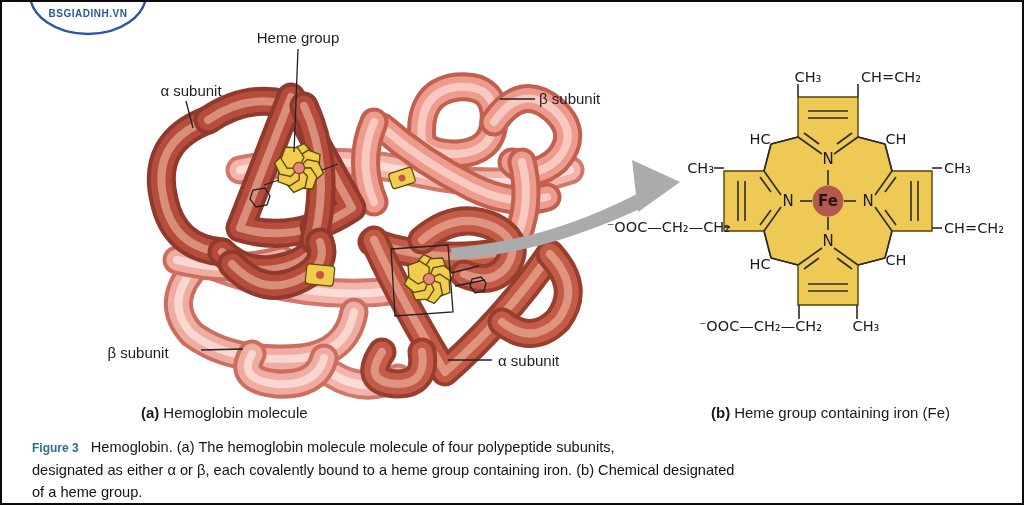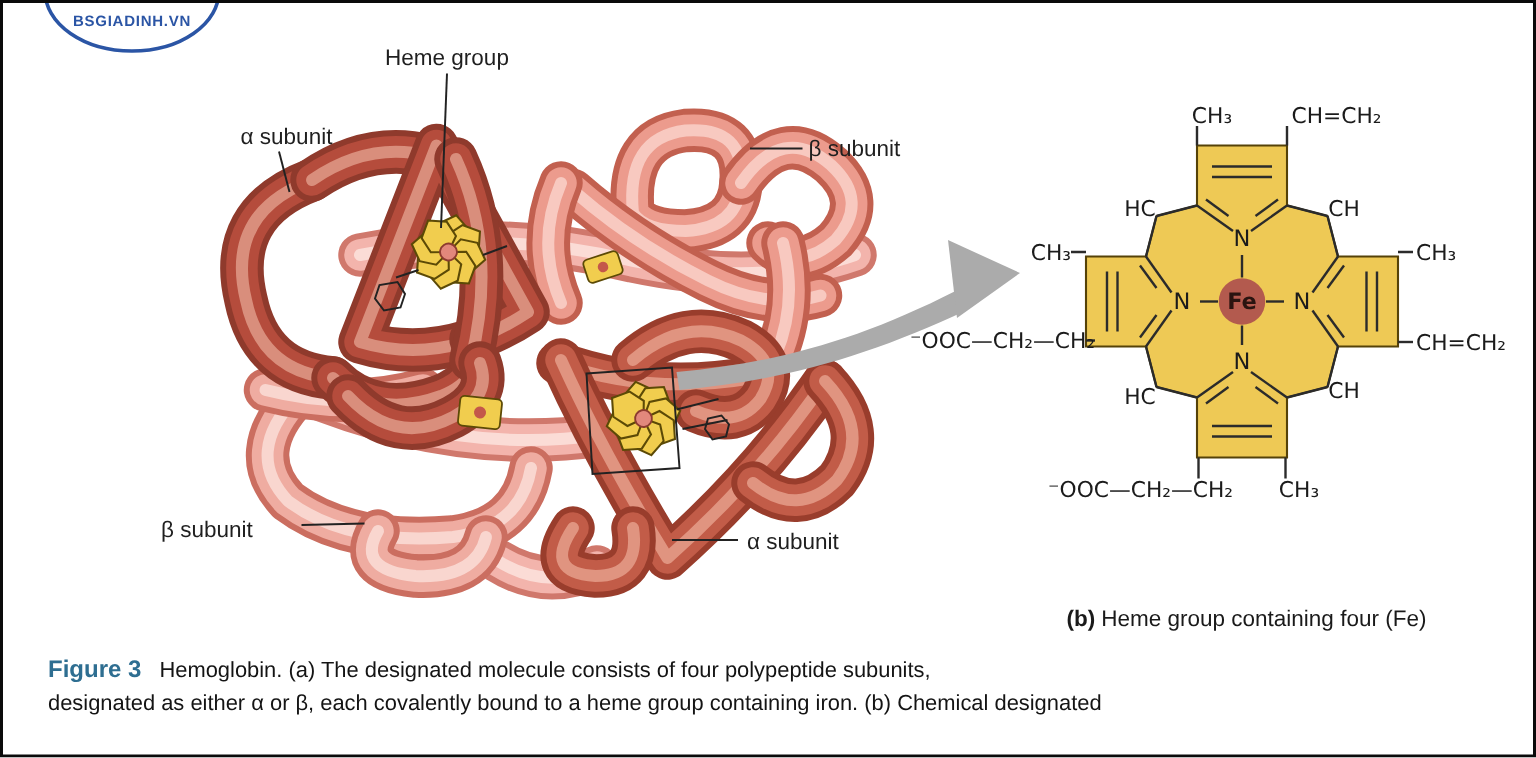--- a/index.html
+++ b/index.html
@@ -14,21 +14,21 @@
   .pE .o{stroke:#d0786c;} .pE .b{stroke:#f3b4ac;} .pE .h{stroke:#fbdcd6;}
   .lbl{font:15px "Liberation Sans","DejaVu Sans",sans-serif;fill:#1f1f1f;}
   .fm{font:14.5px "DejaVu Sans",sans-serif;fill:#1b1b1b;}
   .atm{font:15px "DejaVu Sans",sans-serif;fill:#1b1b1b;}
   .fe{font:bold 15px "DejaVu Sans",sans-serif;fill:#2a1410;}
   .bond{stroke:#2b2b2b;stroke-width:1.6;fill:none;}
   .thin{stroke:#222;stroke-width:1.3;fill:none;}
   .panel-cap{position:absolute;font-size:15px;color:#1a1a1a;white-space:nowrap;}
   .panel-cap b{margin-right:4px;}
   #figcap{position:absolute;left:30px;top:434px;width:730px;font-size:14.6px;line-height:22px;color:#141414;}
-  #figcap .figlabel{font-weight:bold;font-size:16px;color:#2e6e91;margin-right:8px;}
+  #figcap .figlabel{font-weight:bold;font-size:12px;color:#2e6e91;margin-right:8px;}
   #figcap .b{font-weight:normal;}
   #logo{position:absolute;left:24px;top:-2px;}
   #logo text{font:bold 10px "Liberation Sans",sans-serif;fill:#2b55a5;letter-spacing:.5px;}
   #logo ellipse{fill:#fff;stroke:#2b55a5;stroke-width:2.4;}
 </style>
 </head>
 <body>
 
 <div id="page">
 
@@ -260,31 +260,37 @@
       <text class="fm" text-anchor="end" x="-6" y="130">⁻OOC—CH₂—CH₂</text>
       <text class="fm" text-anchor="middle" x="38" y="130">CH₃</text>
     </g>
   </svg>
 
   <svg id="logo" width="124" height="46" viewBox="0 0 124 46">
     <ellipse cx="62" cy="-6" rx="58" ry="40"></ellipse>
     <text x="62" y="17" text-anchor="middle">BSGIADINH.VN</text>
   </svg>
 
+  <div class="panel-cap" style="left:139px;top:402px;">
+    <b>(a)</b><span>Hemoglobin molecule</span>
+  </div>
   <div class="panel-cap" style="left:709px;top:402px;">
-    <b>(b)</b><span>Heme group containing four (Fe)</span>
+    <b>(b)</b><span>Heme group containing iron (Fe)</span>
   </div>
 
   <div id="figcap">
     <div>
       <span class="figlabel">Figure 3</span>
       <span class="b">Hemoglobin.</span>
       <span class="b">(a)</span>
-      <span>The designated molecule consists of four polypeptide subunits,</span>
+      <span>The hemoglobin molecule molecule of four polypeptide subunits,</span>
     </div>
     <div>
       <span>designated as either α or β, each covalently bound to a heme group containing iron.</span>
       <span class="b">(b)</span>
       <span>Chemical designated</span>
     </div>
+    <div>
+      <span>of a heme group.</span>
+    </div>
   </div>
 
 </div>
 
 </body></html>

